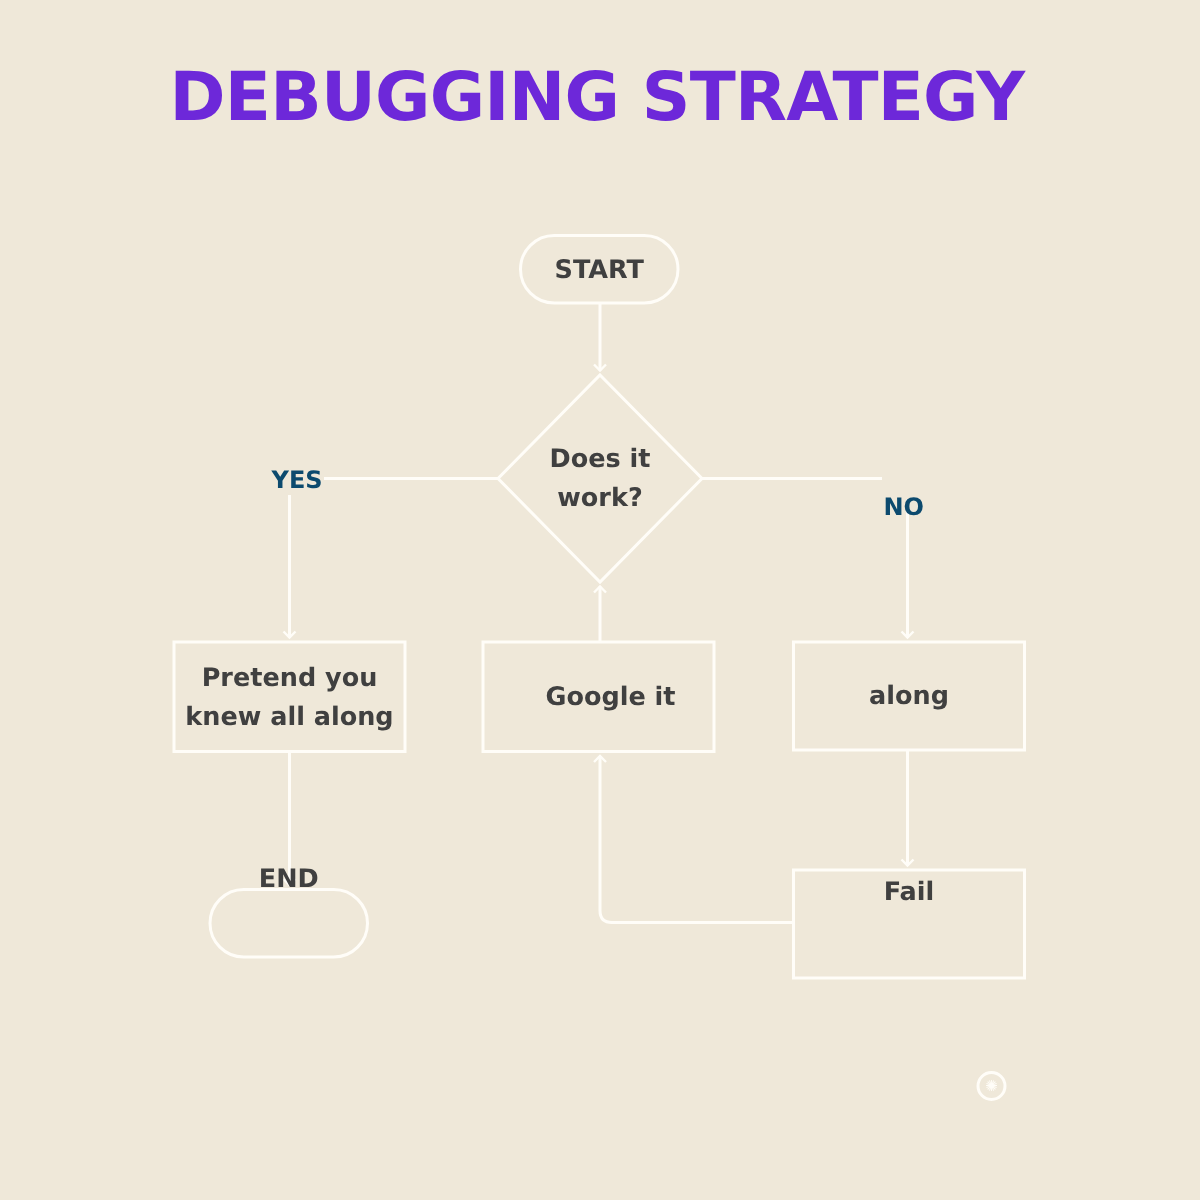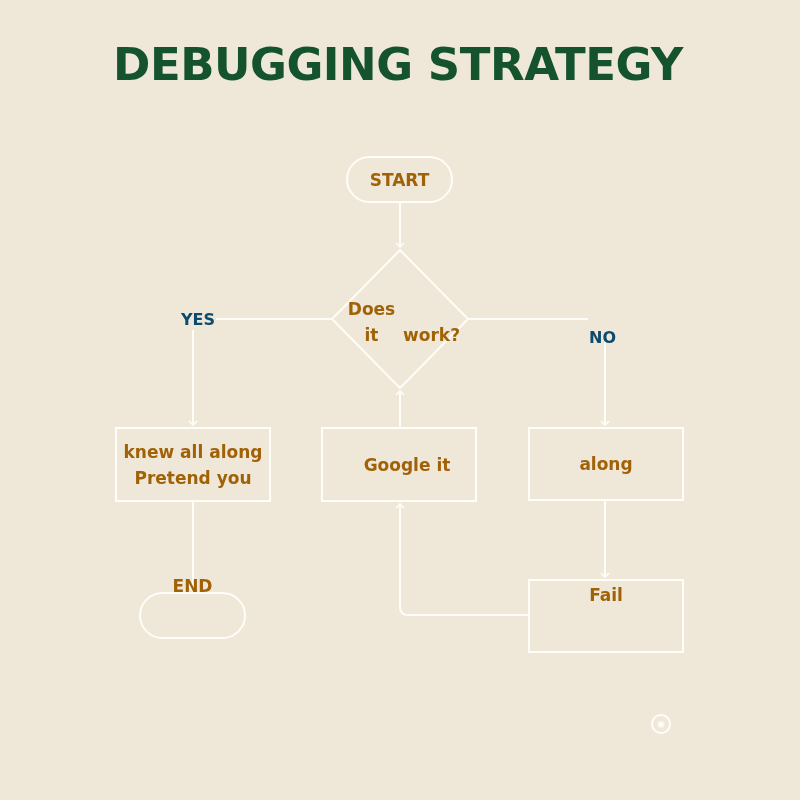--- a/index.html
+++ b/index.html
@@ -8,29 +8,29 @@
     background: #efe8d9;
     position: relative;
     overflow: hidden;
     font-family: "DejaVu Sans", "Liberation Sans", sans-serif;
     color: #fffdf8;
   }
   .title {
     position: absolute; left: 0; top: 38px; width: 796px;
     text-align: center;
     font-size: 45px; font-weight: bold; letter-spacing: -0.5px;
-    color: #14532d;
+    color: #6d28d9;
   }
   svg.lines { position: absolute; left: 0; top: 0; }
   .node {
     position: absolute;
     display: flex; align-items: center; justify-content: center;
     text-align: center;
     font-weight: bold; font-size: 17px; line-height: 26px;
-    color: #a16207;
+    color: #404040;
     box-sizing: border-box;
   }
   .label {
     position: absolute;
     font-weight: bold; font-size: 16px;
     color: #0c4a6e;
   }
   .logo {
     position: absolute; left: 651px; top: 714px;
     width: 20px; height: 20px; border-radius: 50%;
@@ -78,31 +78,31 @@
     <path d="M529,615 L408,615 Q400,615 400,607 L400,504" marker-end="url(#arr)"></path>
 
     <line x1="400" y1="428" x2="400" y2="391" marker-end="url(#arr)"></line>
   </g>
 </svg>
 
 <div class="node" style="left:347px; top:157px; width:105px; height:45px;">
   <span>START</span>
 </div>
 
-<div class="node" style="left:340px; top:290px; width:120px; height:58px; flex-direction:row;align-items:flex-end;">
+<div class="node" style="left:340px; top:290px; width:120px; height:58px; flex-direction:column;">
   <span>Does it</span>
   <span>work?</span>
 </div>
 
 <div class="label" style="left:181px; top:310px;">YES</div>
 <div class="label" style="left:589px; top:312px;margin-top:16px;">NO</div>
 
 <div class="node" style="left:116px; top:428px; width:154px; height:73px; flex-direction:column;">
+  <span>Pretend you</span>
   <span>knew all along</span>
-  <span>Pretend you</span>
 </div>
 
 <div class="node" style="left:322px; top:428px; width:154px; height:73px;padding-left:16px;">
   <span>Google it</span>
 </div>
 
 <div class="node" style="left:529px; top:428px; width:154px; height:72px; flex-direction:column;">
   <span>along</span>
 </div>
 

